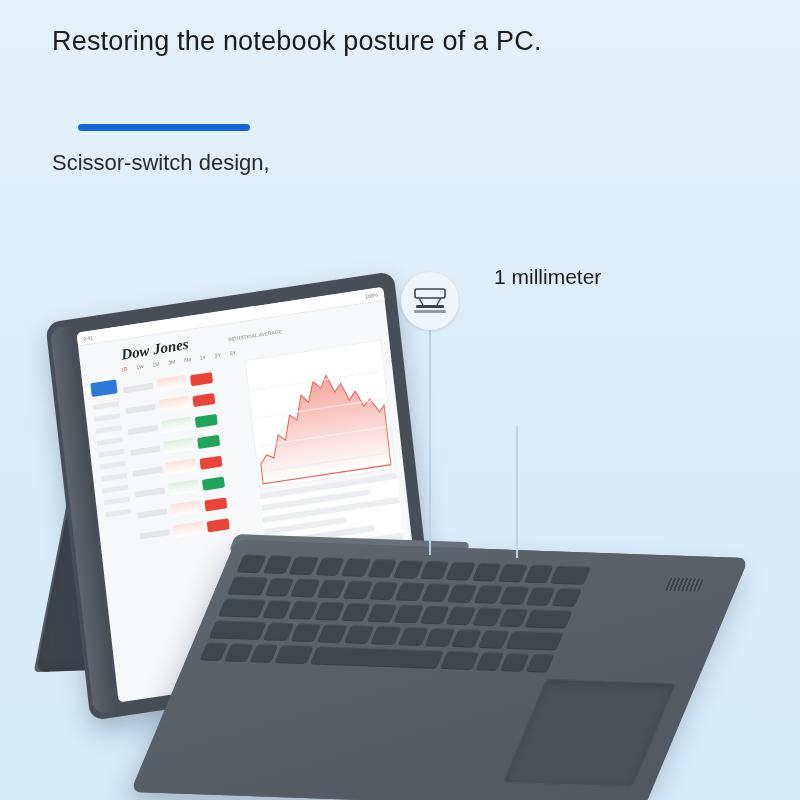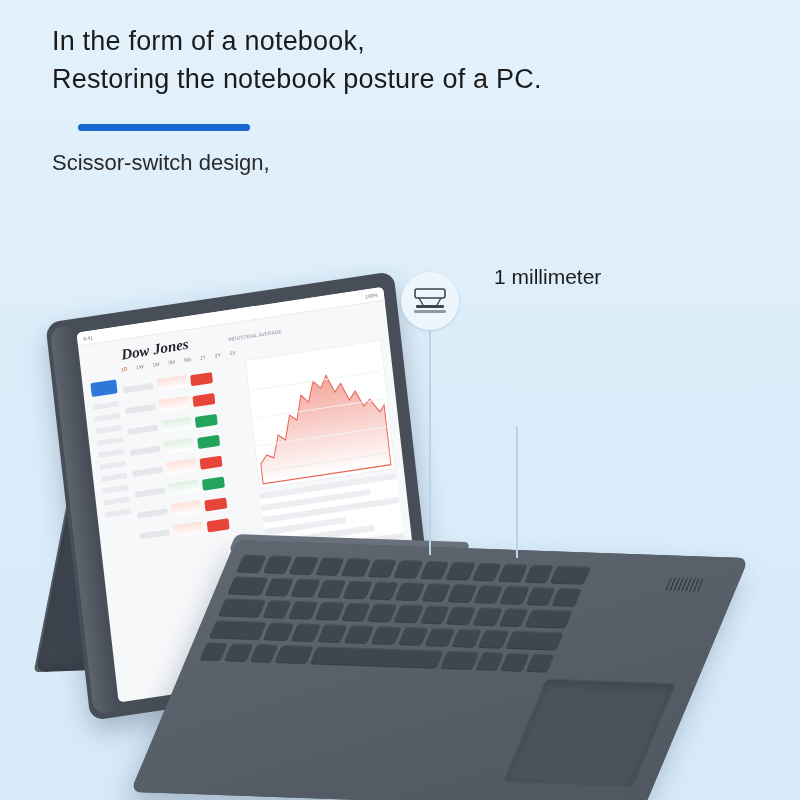--- a/index.html
+++ b/index.html
@@ -306,21 +306,20 @@
     transform-origin: 0 0;
     border-radius: 6px;
   }
 </style>
 </head>
 <body>
 
 <div class="stage">
 
   <div class="headline">
-    <div>In the form of a notebook,</div>
     <div>Restoring the notebook posture of a PC.</div>
   </div>
 
   <div class="rule"></div>
 
   <div class="subhead">
     <div>Scissor-switch design,</div>
   </div>
 
   <div class="device">

